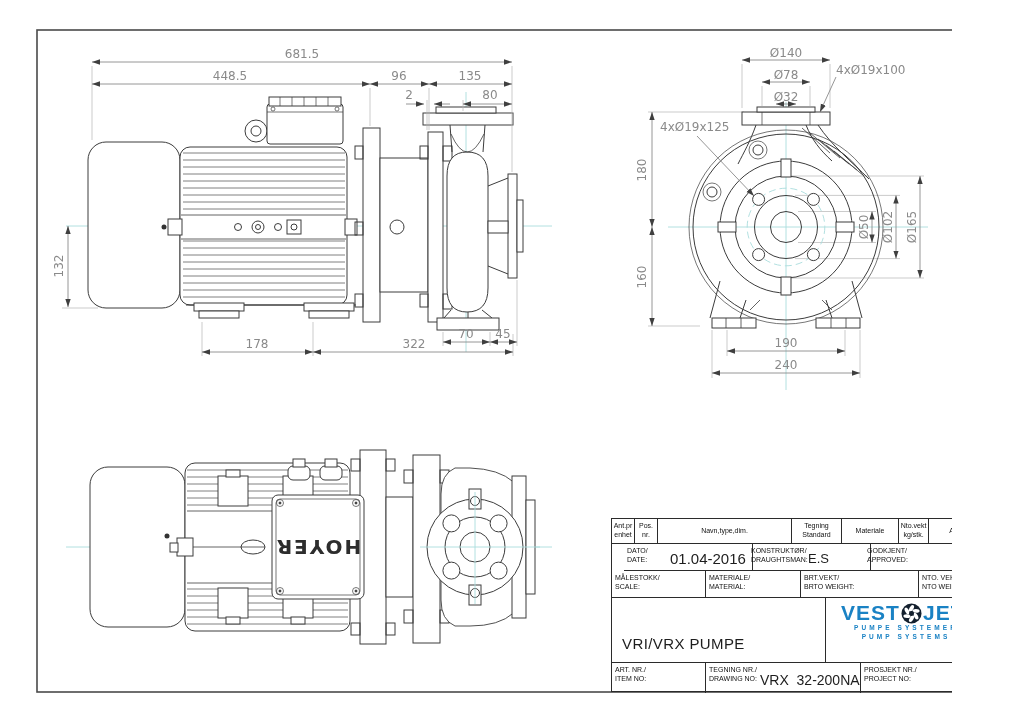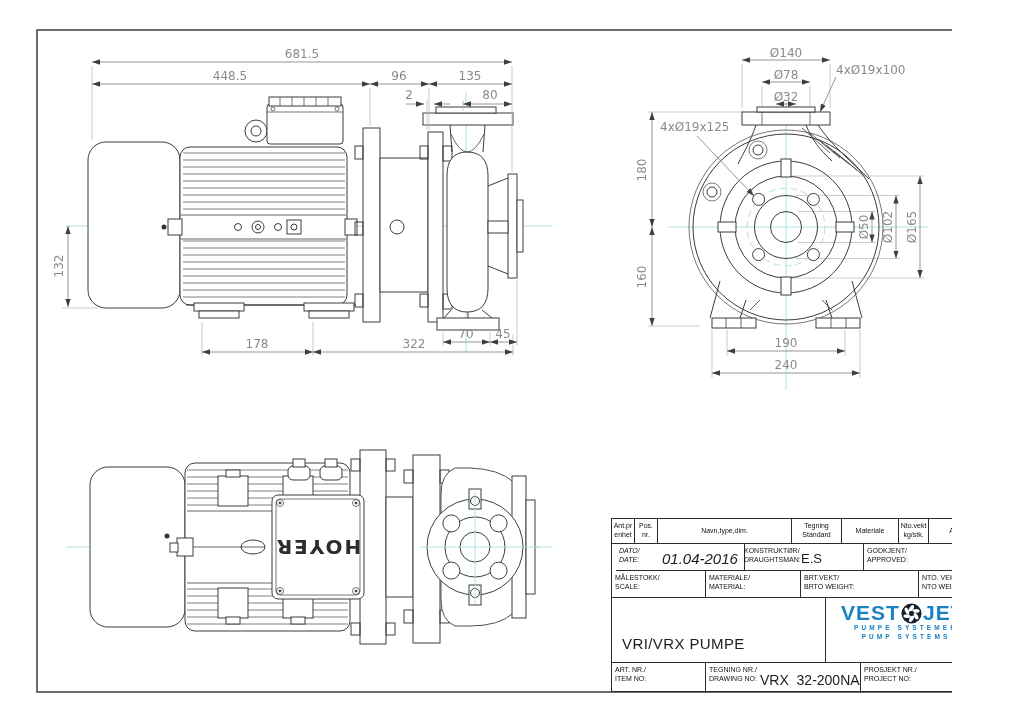--- a/index.html
+++ b/index.html
@@ -284,26 +284,26 @@
   <div class="cell tb-head" style="left:23px;top:0;width:23px;height:25px;">Pos.
 nr.</div>
   <div class="cell tb-head" style="left:46px;top:0;width:134px;height:25px;">Navn,type,dim.</div>
   <div class="cell tb-head" style="left:180px;top:0;width:50px;height:25px;">Tegning
 Standard</div>
   <div class="cell tb-head" style="left:230px;top:0;width:57px;height:25px;">Materiale</div>
   <div class="cell tb-head" style="left:287px;top:0;width:30px;height:25px;">Nto.vekt
 kg/stk.</div>
   <div class="cell tb-head last" style="left:317px;top:0;width:57px;height:25px;">Anm.</div>
 
-  <div class="cell" style="left:4px;top:25px;width:129px;height:27px;font-style:italic;">
+  <div class="cell" style="left:12px;top:25px;width:129px;height:27px;">
     <span class="tb-label">DATO/
 DATE:</span>
     <span class="tb-val" style="left:46px;top:6px;font-size:15px;">01.04-2016</span>
   </div>
-  <div class="cell" style="left:129px;top:25px;width:123px;height:27px;">
+  <div class="cell" style="left:136px;top:25px;width:123px;height:27px;">
     <span class="tb-label">KONSTRUKTØR/
 DRAUGHTSMAN:</span>
     <span class="tb-val" style="left:60px;top:7px;font-size:13px;">E.S</span>
   </div>
   <div class="cell last" style="left:252px;top:25px;width:122px;height:27px;">
     <span class="tb-label">GODKJENT/
 APPROVED:</span>
   </div>
 
   <div class="cell" style="left:0;top:52px;width:94px;height:27px;">

